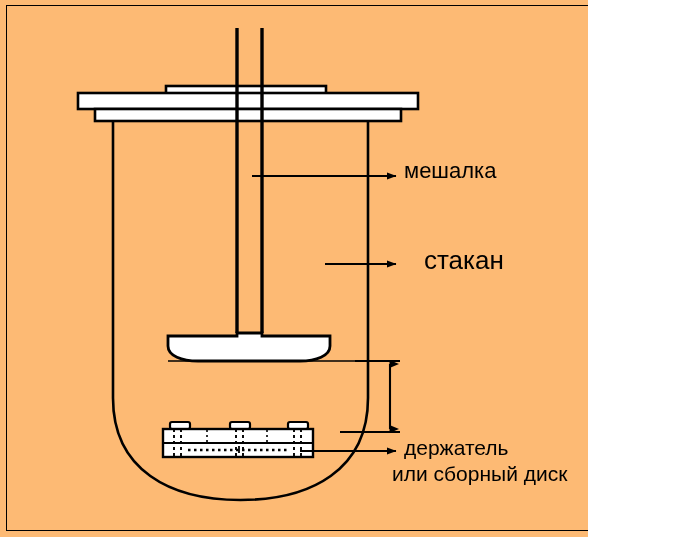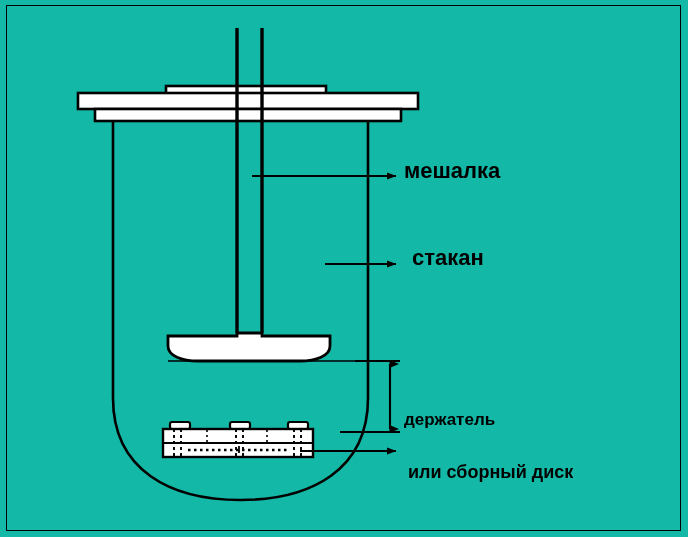--- a/index.html
+++ b/index.html
@@ -5,25 +5,24 @@
   html, body {
     margin: 0;
     padding: 0;
     background: #ffffff;
   }
   body {
     font-family: "Liberation Sans", sans-serif;
   }
   #page {
     position: relative;
-    width: 688px;
+    width: 588px;
     height: 537px;
-    background: #14b8a6;
+    background: #fdba74;
     overflow: hidden;
-    font-weight: bold;
   }
   #frame {
     position: absolute;
     left: 6px;
     top: 5px;
     width: 675px;
     height: 526px;
     border: 1.5px solid #000000;
     box-sizing: border-box;
   }
@@ -35,24 +34,24 @@
     height: 537px;
   }
   .lbl {
     position: absolute;
     color: #000000;
     font-family: "Liberation Sans", sans-serif;
     white-space: nowrap;
     line-height: 1.0;
   }
   #label-stirrer { left: 404px; top: 160px; font-size: 22px; }
-  #label-vessel  { left: 412px; top: 247px; font-size: 22px; }
+  #label-vessel  { left: 424px; top: 247px; font-size: 26px; }
   #label-dim     { left: 408px; top: 384px; font-size: 21px; }
-  #label-holder1 { left: 404px; top: 411px; font-size: 17px; }
-  #label-holder2 { left: 408px; top: 463px; font-size: 18px; }
+  #label-holder1 { left: 404px; top: 437px; font-size: 21px; }
+  #label-holder2 { left: 392px; top: 463px; font-size: 21px; }
 </style>
 </head>
 <body>
 
 <div id="page">
 
   <div id="frame"></div>
 
   <svg id="diagram" viewBox="0 0 688 537" xmlns="http://www.w3.org/2000/svg">
 

